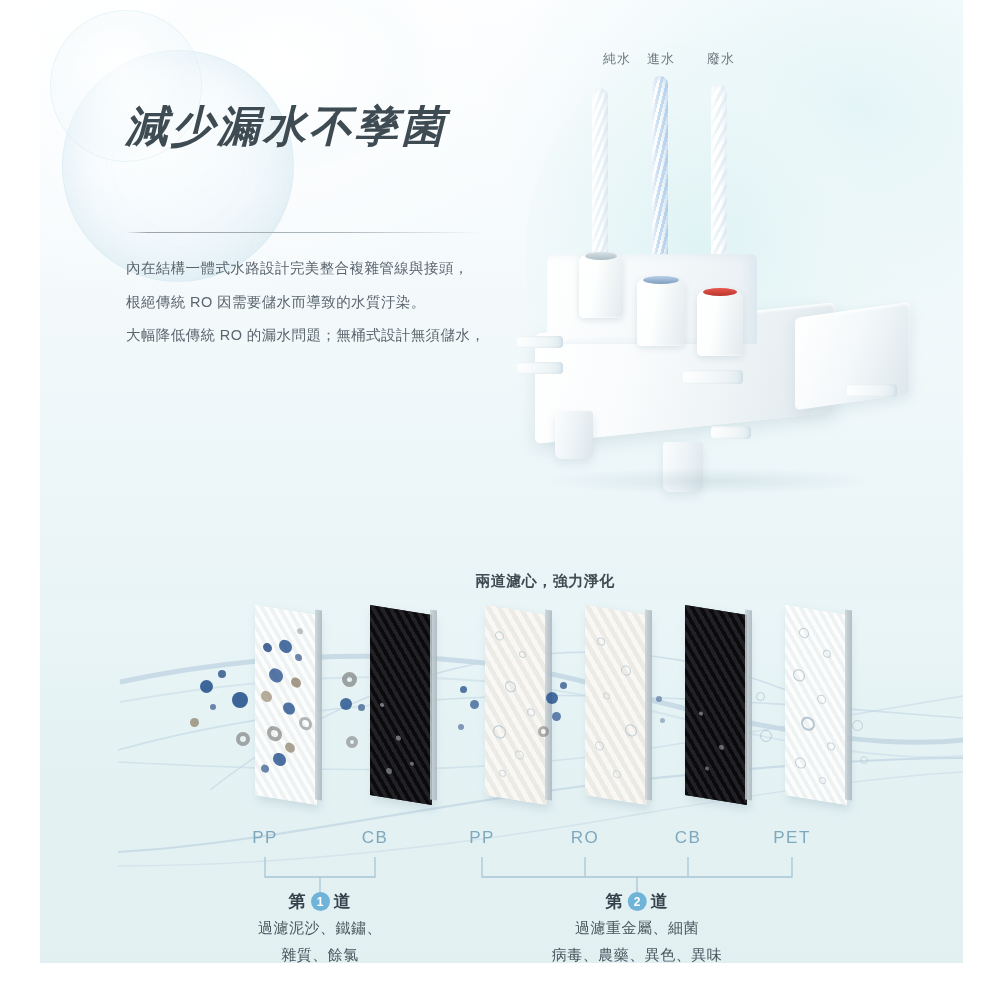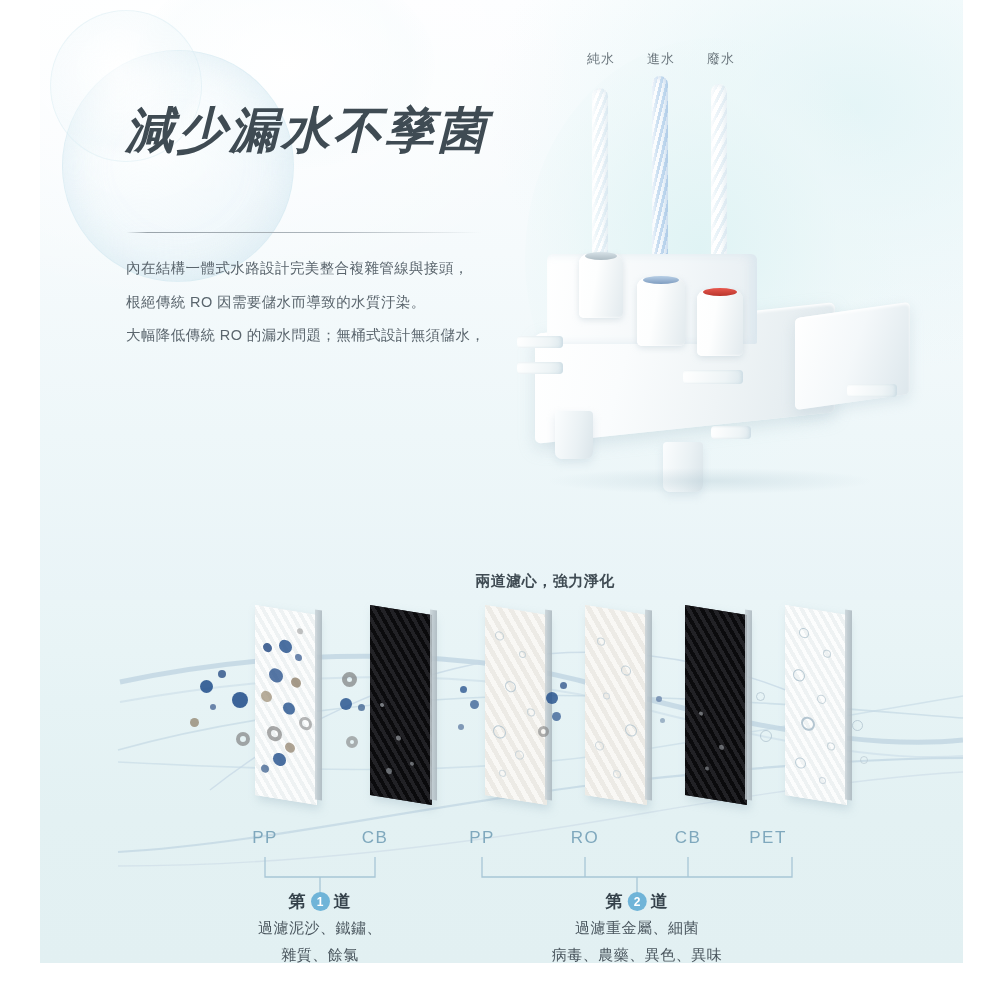--- a/index.html
+++ b/index.html
@@ -50,21 +50,21 @@
   }
 
   
   .headline{position:absolute;left:85px;top:95px;width:430px;}
   .h-line1{
     font-family:"Liberation Serif","DejaVu Serif",serif;
     font-size:37px;letter-spacing:3px;color:#56636b;line-height:1.25;font-weight:400;
   }
   .h-line2{
     font-family:"Liberation Serif","DejaVu Serif",serif;
-    font-size:49px;letter-spacing:3px;color:#3f4b53;line-height:1.3;font-weight:700;
+    font-size:43px;letter-spacing:3px;color:#3f4b53;line-height:1.3;font-weight:700;
     font-style:italic;margin-top:4px;
   }
   .divider{
     position:absolute;left:86px;top:232px;width:355px;height:1px;
     background:linear-gradient(90deg,rgba(150,160,168,0) 0%,#9aa4ab 6%,#aeb7bd 60%,rgba(174,183,189,0) 100%);
   }
   .body-copy{
     position:absolute;left:86px;top:252px;width:420px;
     font-size:14.5px;color:#5a656d;line-height:2.32;letter-spacing:.4px;
   }
@@ -76,21 +76,21 @@
   }
   .device-glow{
     position:absolute;left:30px;top:20px;width:380px;height:440px;
     background:radial-gradient(ellipse at 46% 48%, rgba(223,243,244,.95) 0%, rgba(235,247,248,.6) 48%, rgba(255,255,255,0) 72%);
     border-radius:50%;
   }
   .tube-labels{position:absolute;left:0;top:32px;width:420px;height:20px;}
   .tube-label{
     position:absolute;font-size:13px;color:#6a757c;letter-spacing:1px;white-space:nowrap;
   }
-  .tl-0{left:92px;} .tl-1{left:152px;} .tl-2{left:212px;}
+  .tl-0{left:108px;} .tl-1{left:152px;} .tl-2{left:212px;}
 
   
   .stream{position:absolute;width:16px;border-radius:8px;}
   .s0{
     left:97px;top:70px;height:215px;
     background:
       repeating-linear-gradient(112deg, rgba(255,255,255,.95) 0 3px, rgba(228,240,246,.75) 3px 6px),
       linear-gradient(180deg,rgba(255,255,255,.85),rgba(240,249,252,.95));
     box-shadow:inset -3px 0 5px rgba(200,220,232,.5), inset 3px 0 4px rgba(255,255,255,.9);
   }
@@ -434,21 +434,21 @@
           <div class="germ" style="left:820px;top:156px;width:8px;height:8px;background:transparent;border:1.5px solid #b9c9d2;box-sizing:border-box;opacity:.7;"></div>
         </div>
       </div>
 
       <div class="flabels">
         <div class="flabel" style="left:225px;">PP</div>
         <div class="flabel" style="left:335px;">CB</div>
         <div class="flabel" style="left:442px;">PP</div>
         <div class="flabel" style="left:545px;">RO</div>
         <div class="flabel" style="left:648px;">CB</div>
-        <div class="flabel" style="left:728px;">PET</div>
+        <div class="flabel" style="left:752px;">PET</div>
       </div>
 
       <div class="brackets">
         <svg width="923" height="60" viewBox="0 0 923 60">
           <g stroke="#a8c6d6" stroke-width="1.3" fill="none">
 
             <path d="M225,2 L225,22 L335,22 L335,2"></path>
             <path d="M280,22 L280,46"></path>
 
             <path d="M442,2 L442,22 L752,22 L752,2"></path>

